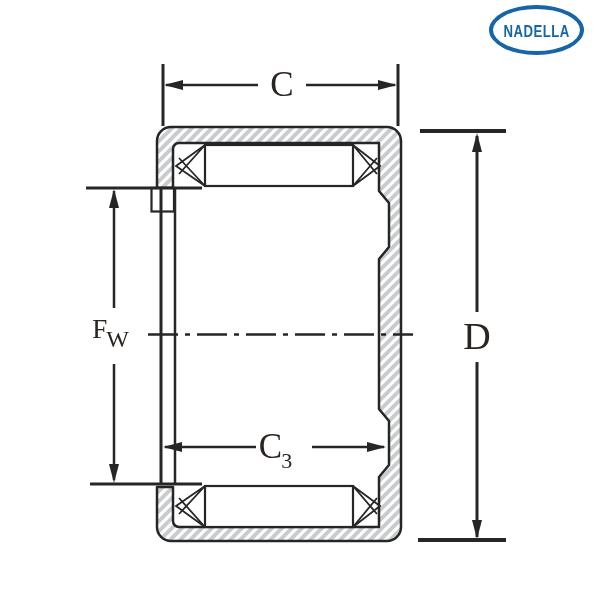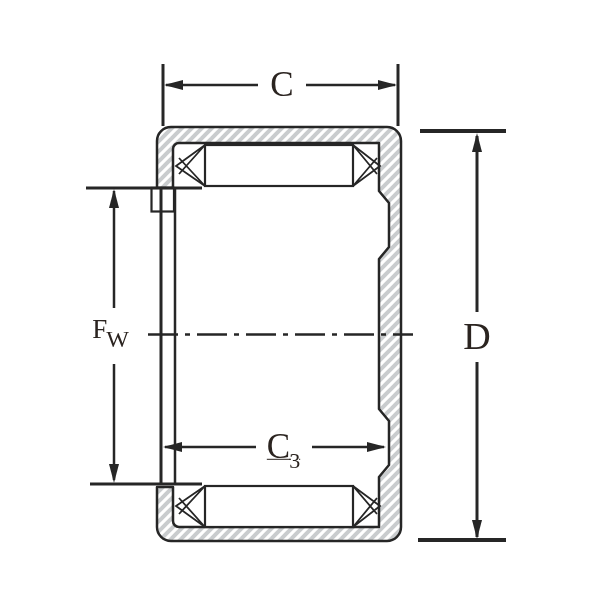--- a/index.html
+++ b/index.html
@@ -117,18 +117,21 @@
   </div>
 
   <div class="dim-label" style="left:477px;top:337px;">
     <span class="dim-main-big">D</span>
   </div>
 
   <div class="dim-label" style="left:111px;top:330px;">
     <span class="fw-main">F</span><span class="fw-sub">W</span>
   </div>
 
-  <div class="dim-label" style="left:284px;top:447px;text-decoration:underline;">
+  <div class="dim-label" style="left:276px;top:447px;">
     <span class="dim-main">C</span><span class="dim-sub">3</span>
   </div>
 
+  <div class="logo">
+    <span class="logo-text">NADELLA</span>
+  </div>
 
 </div>
 
 </body></html>

